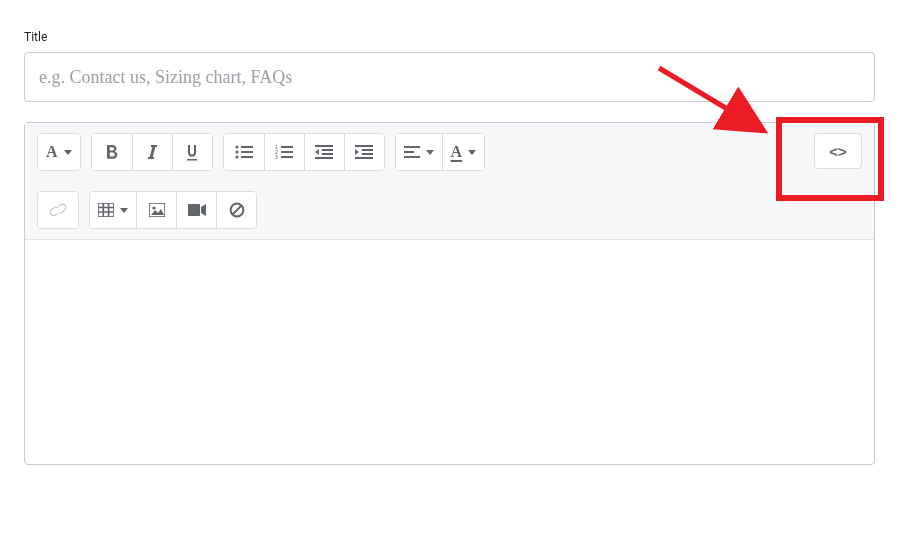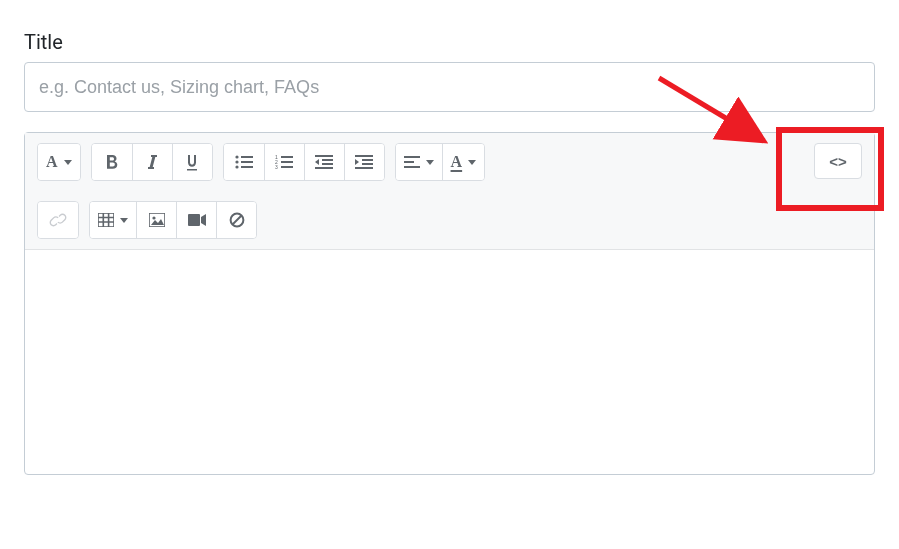--- a/index.html
+++ b/index.html
@@ -4,35 +4,36 @@
   <style>
     * { box-sizing: border-box; margin: 0; padding: 0; }
     body {
       font-family: -apple-system, BlinkMacSystemFont, "Segoe UI", Roboto, Helvetica, Arial, sans-serif;
       background: #fff;
       padding: 30px 24px;
       width: 899px;
     }
     .field-group { margin-bottom: 20px; }
     .label {
-      font-size: 20px;
+      font-size: 12px;
       color: #212529;
       margin-bottom: 8px;
       display: block;
     }
     .title-input {
       width: 100%;
       height: 50px;
       border: 1px solid #c4cdd5;
       border-radius: 4px;
       padding: 0 14px;
       font-size: 18px;
       color: #212529;
       outline: none;
       background: #fff;
+      font-family: Liberation Serif, serif;
     }
     .title-input::placeholder { color: #9aa0a6; }
 
     .editor-wrap {
       border: 1px solid #c4cdd5;
       border-radius: 4px;
       overflow: visible;
       position: relative;
     }
     .toolbar {

